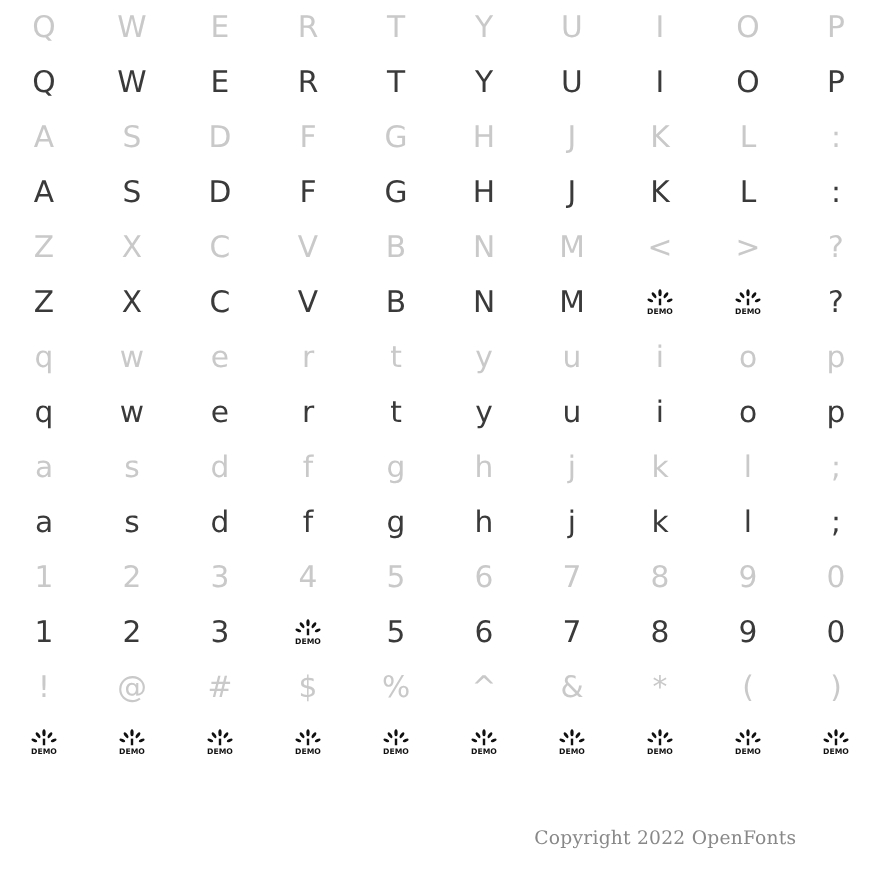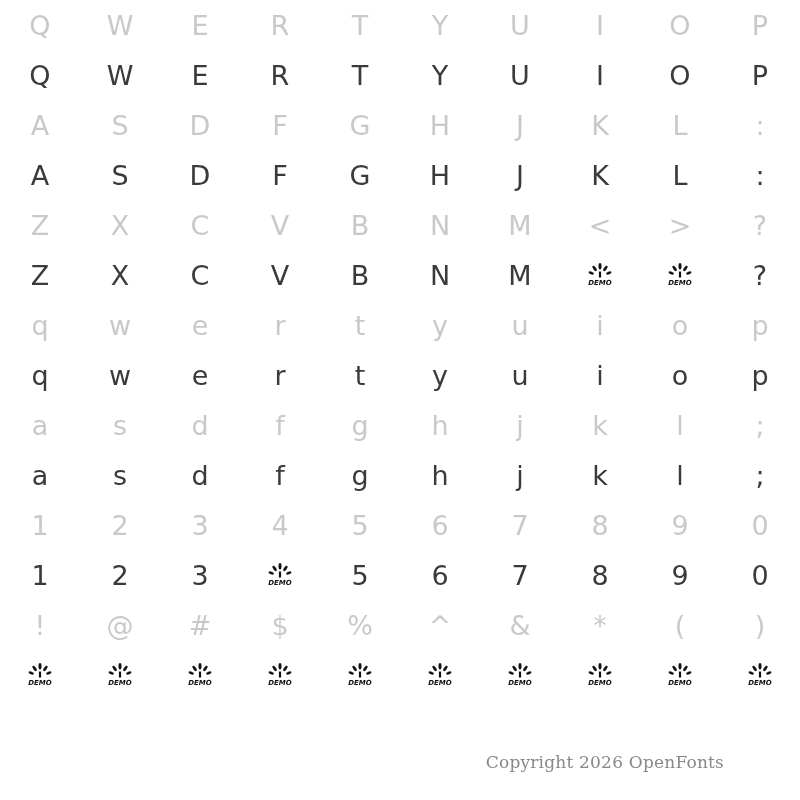--- a/index.html
+++ b/index.html
@@ -42,21 +42,20 @@
     color: #3a3a3a;
   }
   .cell.demo {
     color: #111111;
   }
   .demo-mark {
     position: relative;
     width: 26px;
     height: 26px;
     display: block;
-    font-style: italic;
   }
   .demo-mark svg {
     display: block;
     width: 26px;
     height: 26px;
   }
   .copyright {
     position: absolute;
     right: 76px;
     bottom: 28px;
@@ -387,14 +386,14 @@
               <ellipse cx="18.4" cy="6.4" rx="1.4" ry="3.1" transform="rotate(35 18.4 6.4)"></ellipse>
               <ellipse cx="4.2" cy="11" rx="1.3" ry="2.8" transform="rotate(-68 4.2 11)"></ellipse>
               <ellipse cx="21.8" cy="11" rx="1.3" ry="2.8" transform="rotate(68 21.8 11)"></ellipse>
               <rect x="11.9" y="9.5" width="2.2" height="6"></rect>
             </g>
             <text x="13" y="23" text-anchor="middle" font-family="DejaVu Sans, sans-serif" font-size="7" font-weight="bold" fill="#111111">DEMO</text>
           </svg>
         </span>
       </div>
     </div>
-  <div class="copyright">Copyright 2026 OpenFonts</div>
+  <div class="copyright">Copyright 2022 OpenFonts</div>
 </div>
 
 </body></html>

